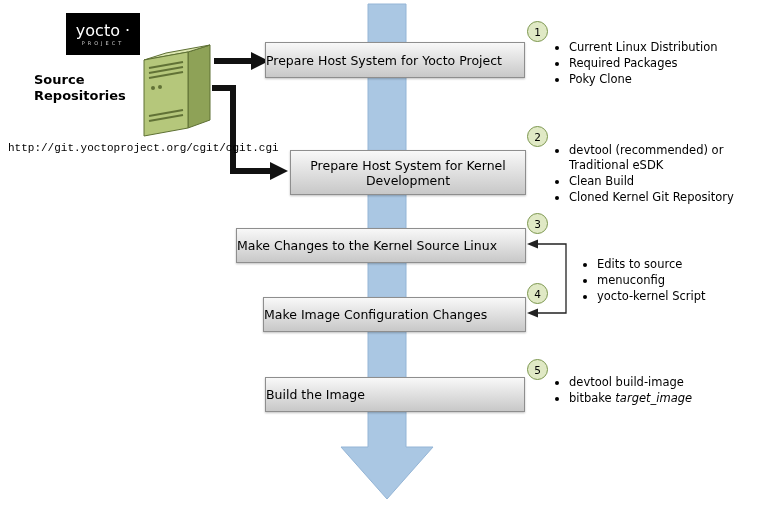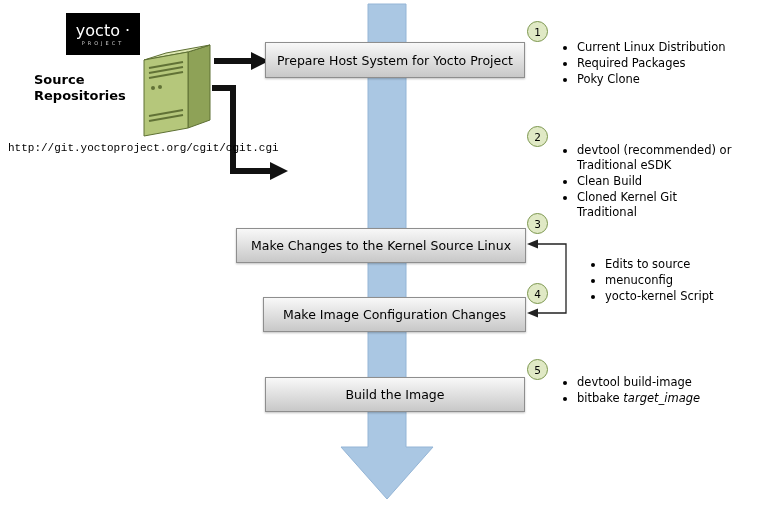--- a/index.html
+++ b/index.html
@@ -14,34 +14,34 @@
     color:#fff;display:flex;flex-direction:column;align-items:center;justify-content:center;
   }
   .logo .word{font-size:16px;line-height:17px;}
   .logo .sub{font-size:5px;letter-spacing:3px;color:#cccccc;margin-top:1px;}
   .src-label{
     position:absolute;left:34px;top:72px;width:112px;
     font-weight:bold;font-size:13px;line-height:16px;
   }
   .url{position:absolute;left:8px;top:142px;font-size:11px;font-family:Liberation Mono, monospace;}
   .step-box{
-    position:absolute;display:flex;align-items:center;justify-content:center;text-align:center;
+    position:absolute;display:flex;align-items:center;justify-content:flex-start;text-align:center;
     background:linear-gradient(#f8f8f8,#c8c8c8);
     border:1px solid #8e8e8e;box-shadow:0 1px 2px rgba(0,0,0,0.25);
     font-size:12.5px;
   }
   .step-box .nowrap{white-space:nowrap;}
   .badge{
     position:absolute;width:19px;height:19px;border-radius:50%;
     background:#e0e9c5;border:1px solid #7c974e;
     display:flex;align-items:center;justify-content:center;
     font-size:10.5px;
   }
   .notes{position:absolute;margin:0;padding-left:14px;font-size:11.5px;line-height:15px;list-style:disc outside;}
-  .notes li{margin:0 0 1px 12px;}
+  .notes li{margin:0 0 1px 4px;}
   .it{font-style:italic;}
 </style>
 </head>
 <body>
 
 <div class="canvas">
 
   <svg class="bg" width="769" height="517" viewBox="0 0 769 517">
     <polygon points="368,4 406,4 406,447 433,447 387,499 341,447 368,447" fill="#aac7e3" stroke="#94b5d6" stroke-width="1"></polygon>
     <g>
@@ -76,20 +76,23 @@
     <line x1="13" y1="80" x2="47" y2="74" stroke="#617236" stroke-width="2"></line>
     <line x1="13" y1="85" x2="47" y2="79" stroke="#617236" stroke-width="2"></line>
   </svg>
 
   <div class="src-label">Source Repositories</div>
   <div class="url">http://git.yoctoproject.org/cgit/cgit.cgi</div>
 
   <div class="step-box" style="left:265px;top:42px;width:258px;height:34px">
     <span class="nowrap">Prepare Host System for Yocto Project</span>
   </div>
+  <div class="step-box" style="left:290px;top:150px;width:234px;height:43px">
+    <span>Prepare Host System for Kernel Development</span>
+  </div>
   <div class="step-box" style="left:236px;top:228px;width:288px;height:33px">
     <span class="nowrap">Make Changes to the Kernel Source Linux</span>
   </div>
   <div class="step-box" style="left:263px;top:297px;width:261px;height:33px">
     <span class="nowrap">Make Image Configuration Changes</span>
   </div>
   <div class="step-box" style="left:265px;top:377px;width:258px;height:33px">
     <span class="nowrap">Build the Image</span>
   </div>
 
@@ -101,21 +104,21 @@
 
   <ul class="notes" style="left:551px;top:40px;width:205px">
     <li>Current Linux Distribution</li>
     <li>Required Packages</li>
     <li>Poky Clone</li>
   </ul>
 
   <ul class="notes" style="left:551px;top:143px;width:172px">
     <li>devtool (recommended) or Traditional eSDK</li>
     <li>Clean Build</li>
-    <li>Cloned Kernel Git Traditional</li>
+    <li>Cloned Kernel Git Repository</li>
   </ul>
 
   <ul class="notes" style="left:551px;top:375px;width:195px">
     <li>devtool build-image</li>
     <li><span>bitbake </span><span class="it">target_image</span></li>
   </ul>
 
   <ul class="notes" style="left:579px;top:257px;width:170px">
     <li>Edits to source</li>
     <li>menuconfig</li>

